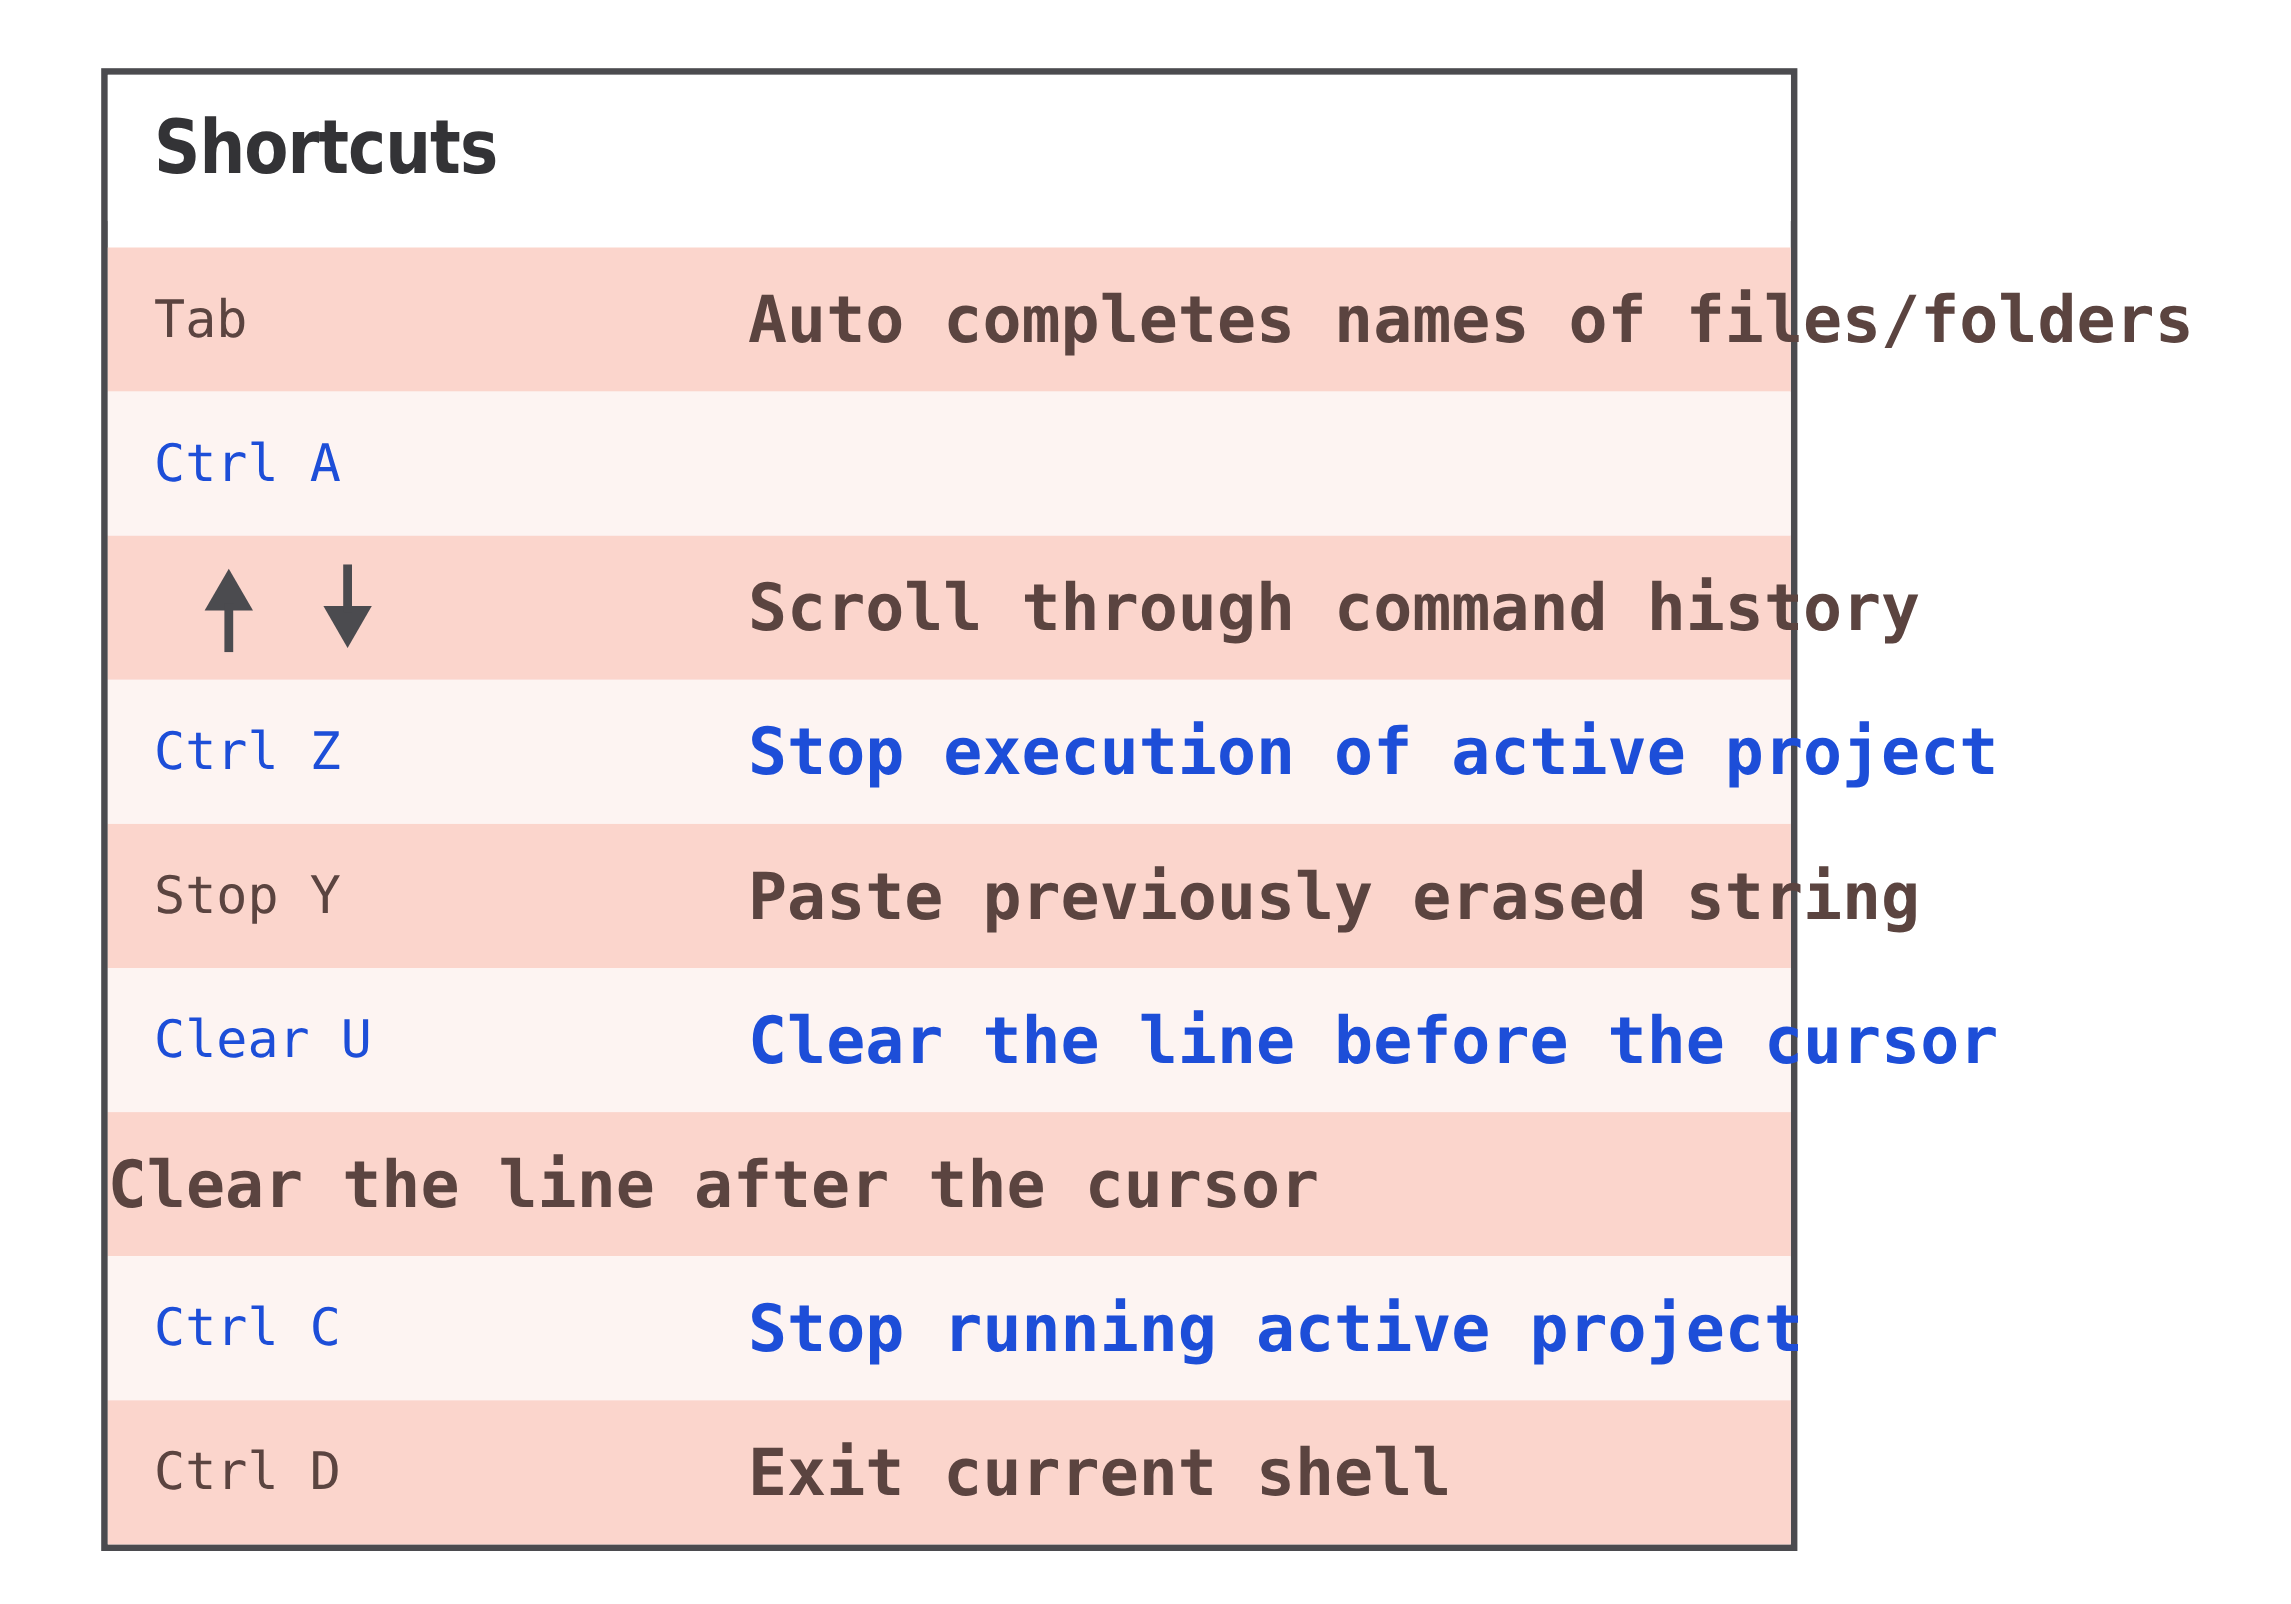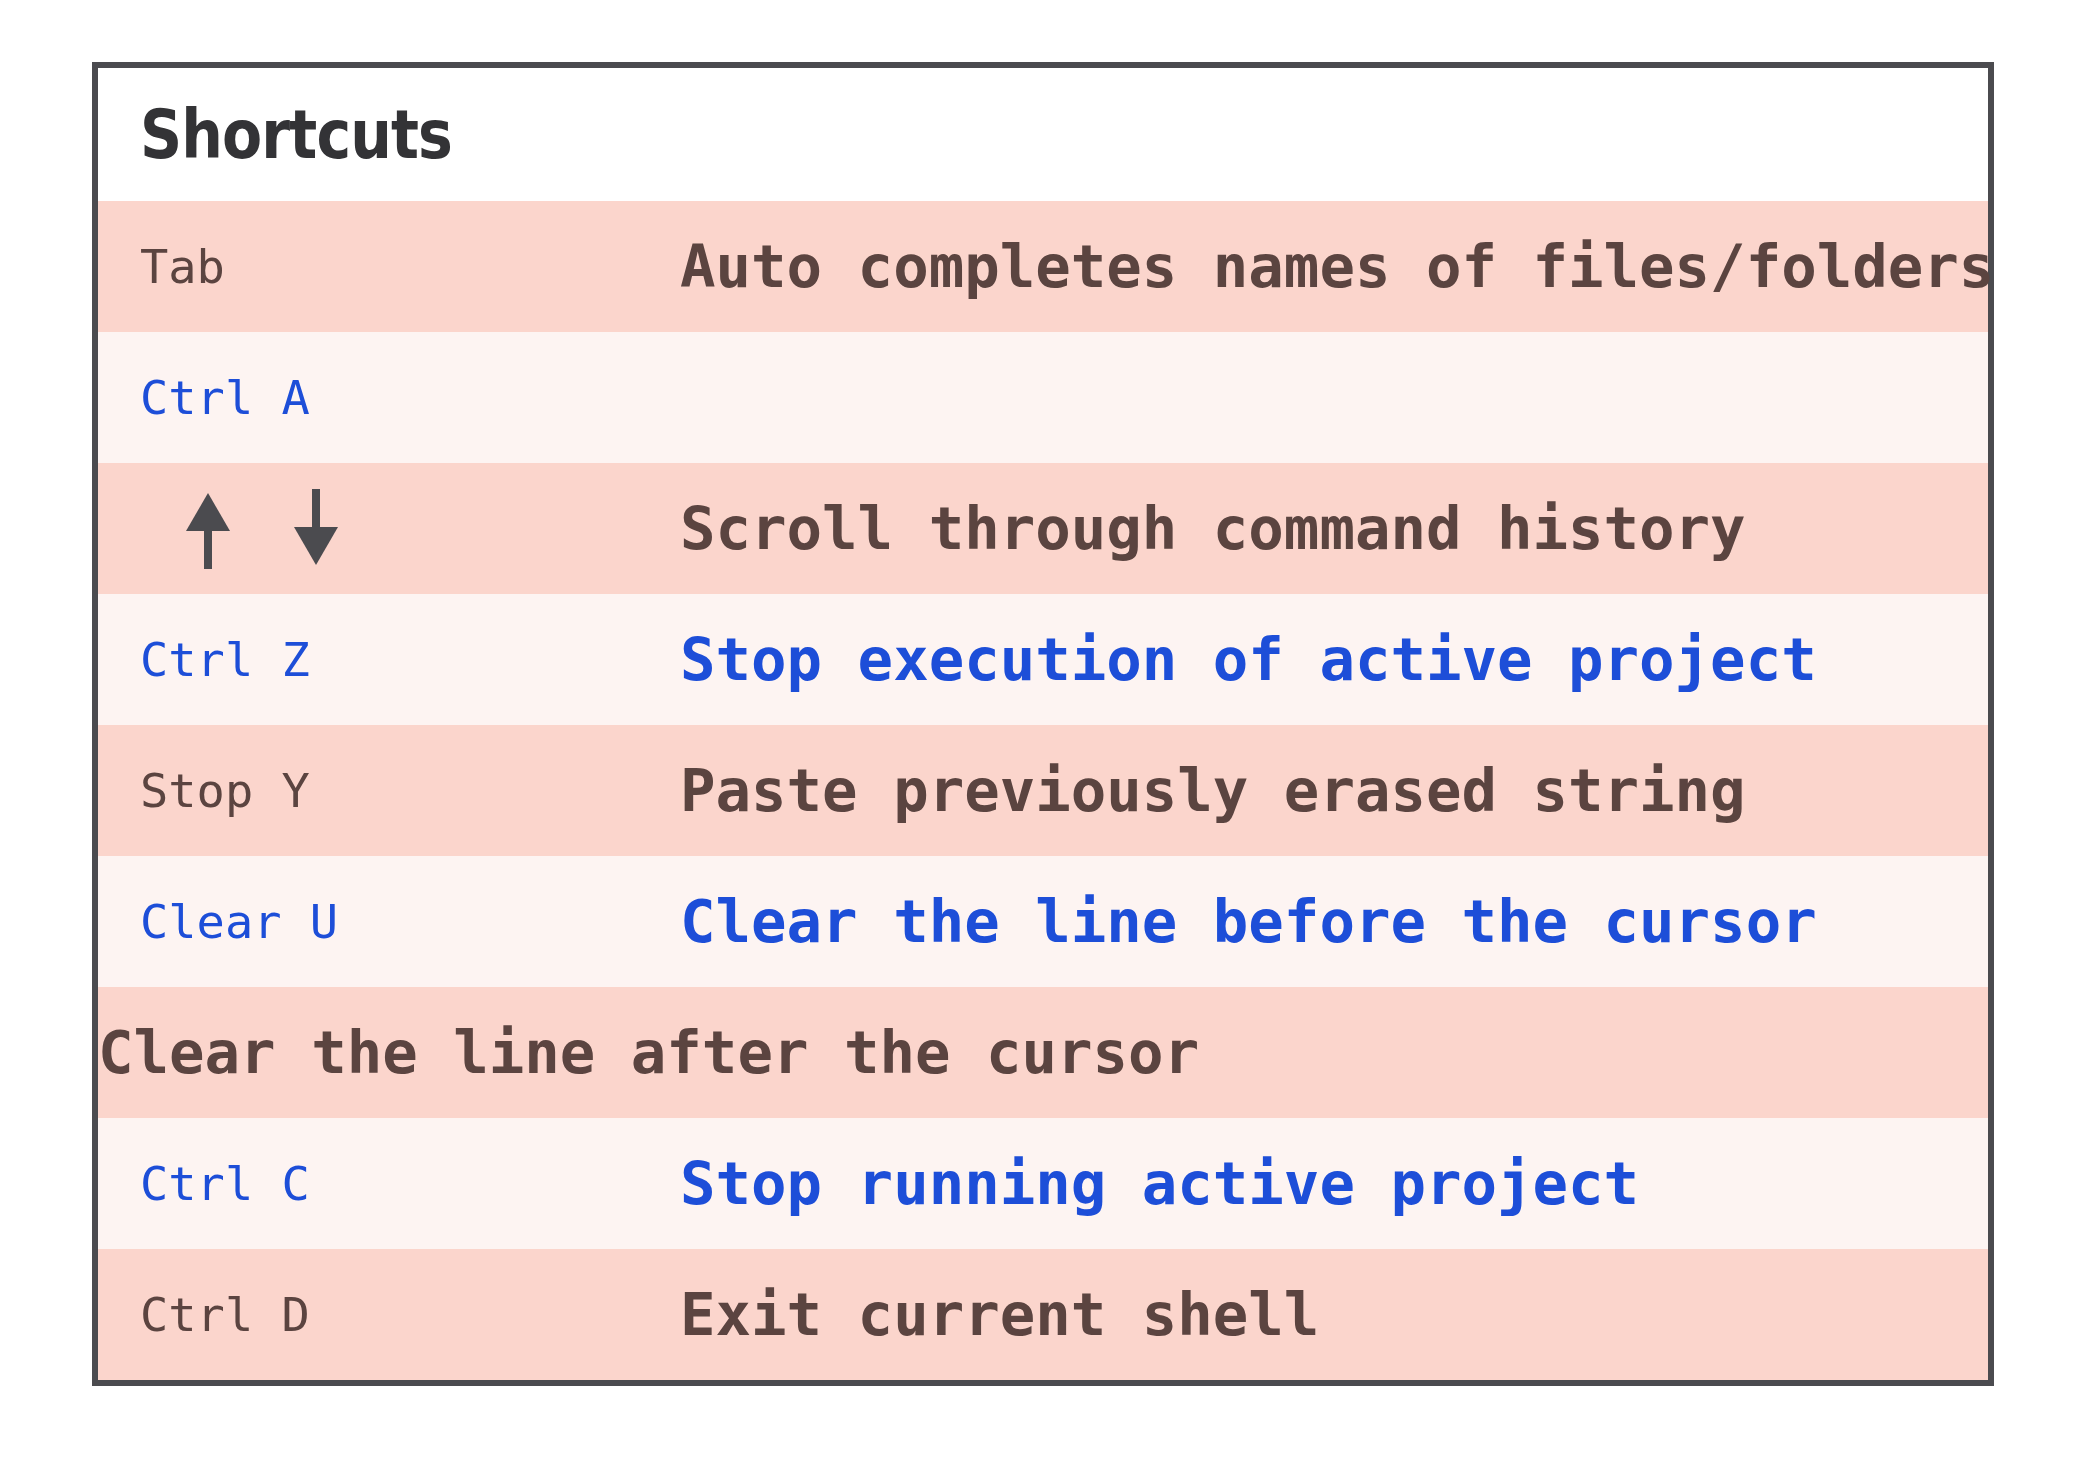--- a/index.html
+++ b/index.html
@@ -18,21 +18,21 @@
     position: relative;
     width: 2083px;
     height: 1458px;
     background: #ffffff;
   }
 
   .card {
     position: absolute;
     left: 92px;
     top: 62px;
-    width: 1902px;
+    width: 1542px;
     box-sizing: border-box;
     border: 6px solid #4b4b4f;
     background: #ffffff;
   }
 
   .card-header {
     background: #ffffff;
     height: 133px;
     display: flex;
     align-items: center;
@@ -46,20 +46,21 @@
     font-size: 68px;
     letter-spacing: -1px;
     color: #333336;
     line-height: 1;
     transform: scaleX(0.86);
     transform-origin: left center;
   }
 
   .rows {
     display: block;
+    margin-top: 24px;
   }
 
   .row {
     display: flex;
     align-items: center;
     height: 131px;
     box-sizing: border-box;
   }
   .row.alt-dark  { background: #fbd5cc; }
   .row.alt-light { background: #fdf4f2; }

